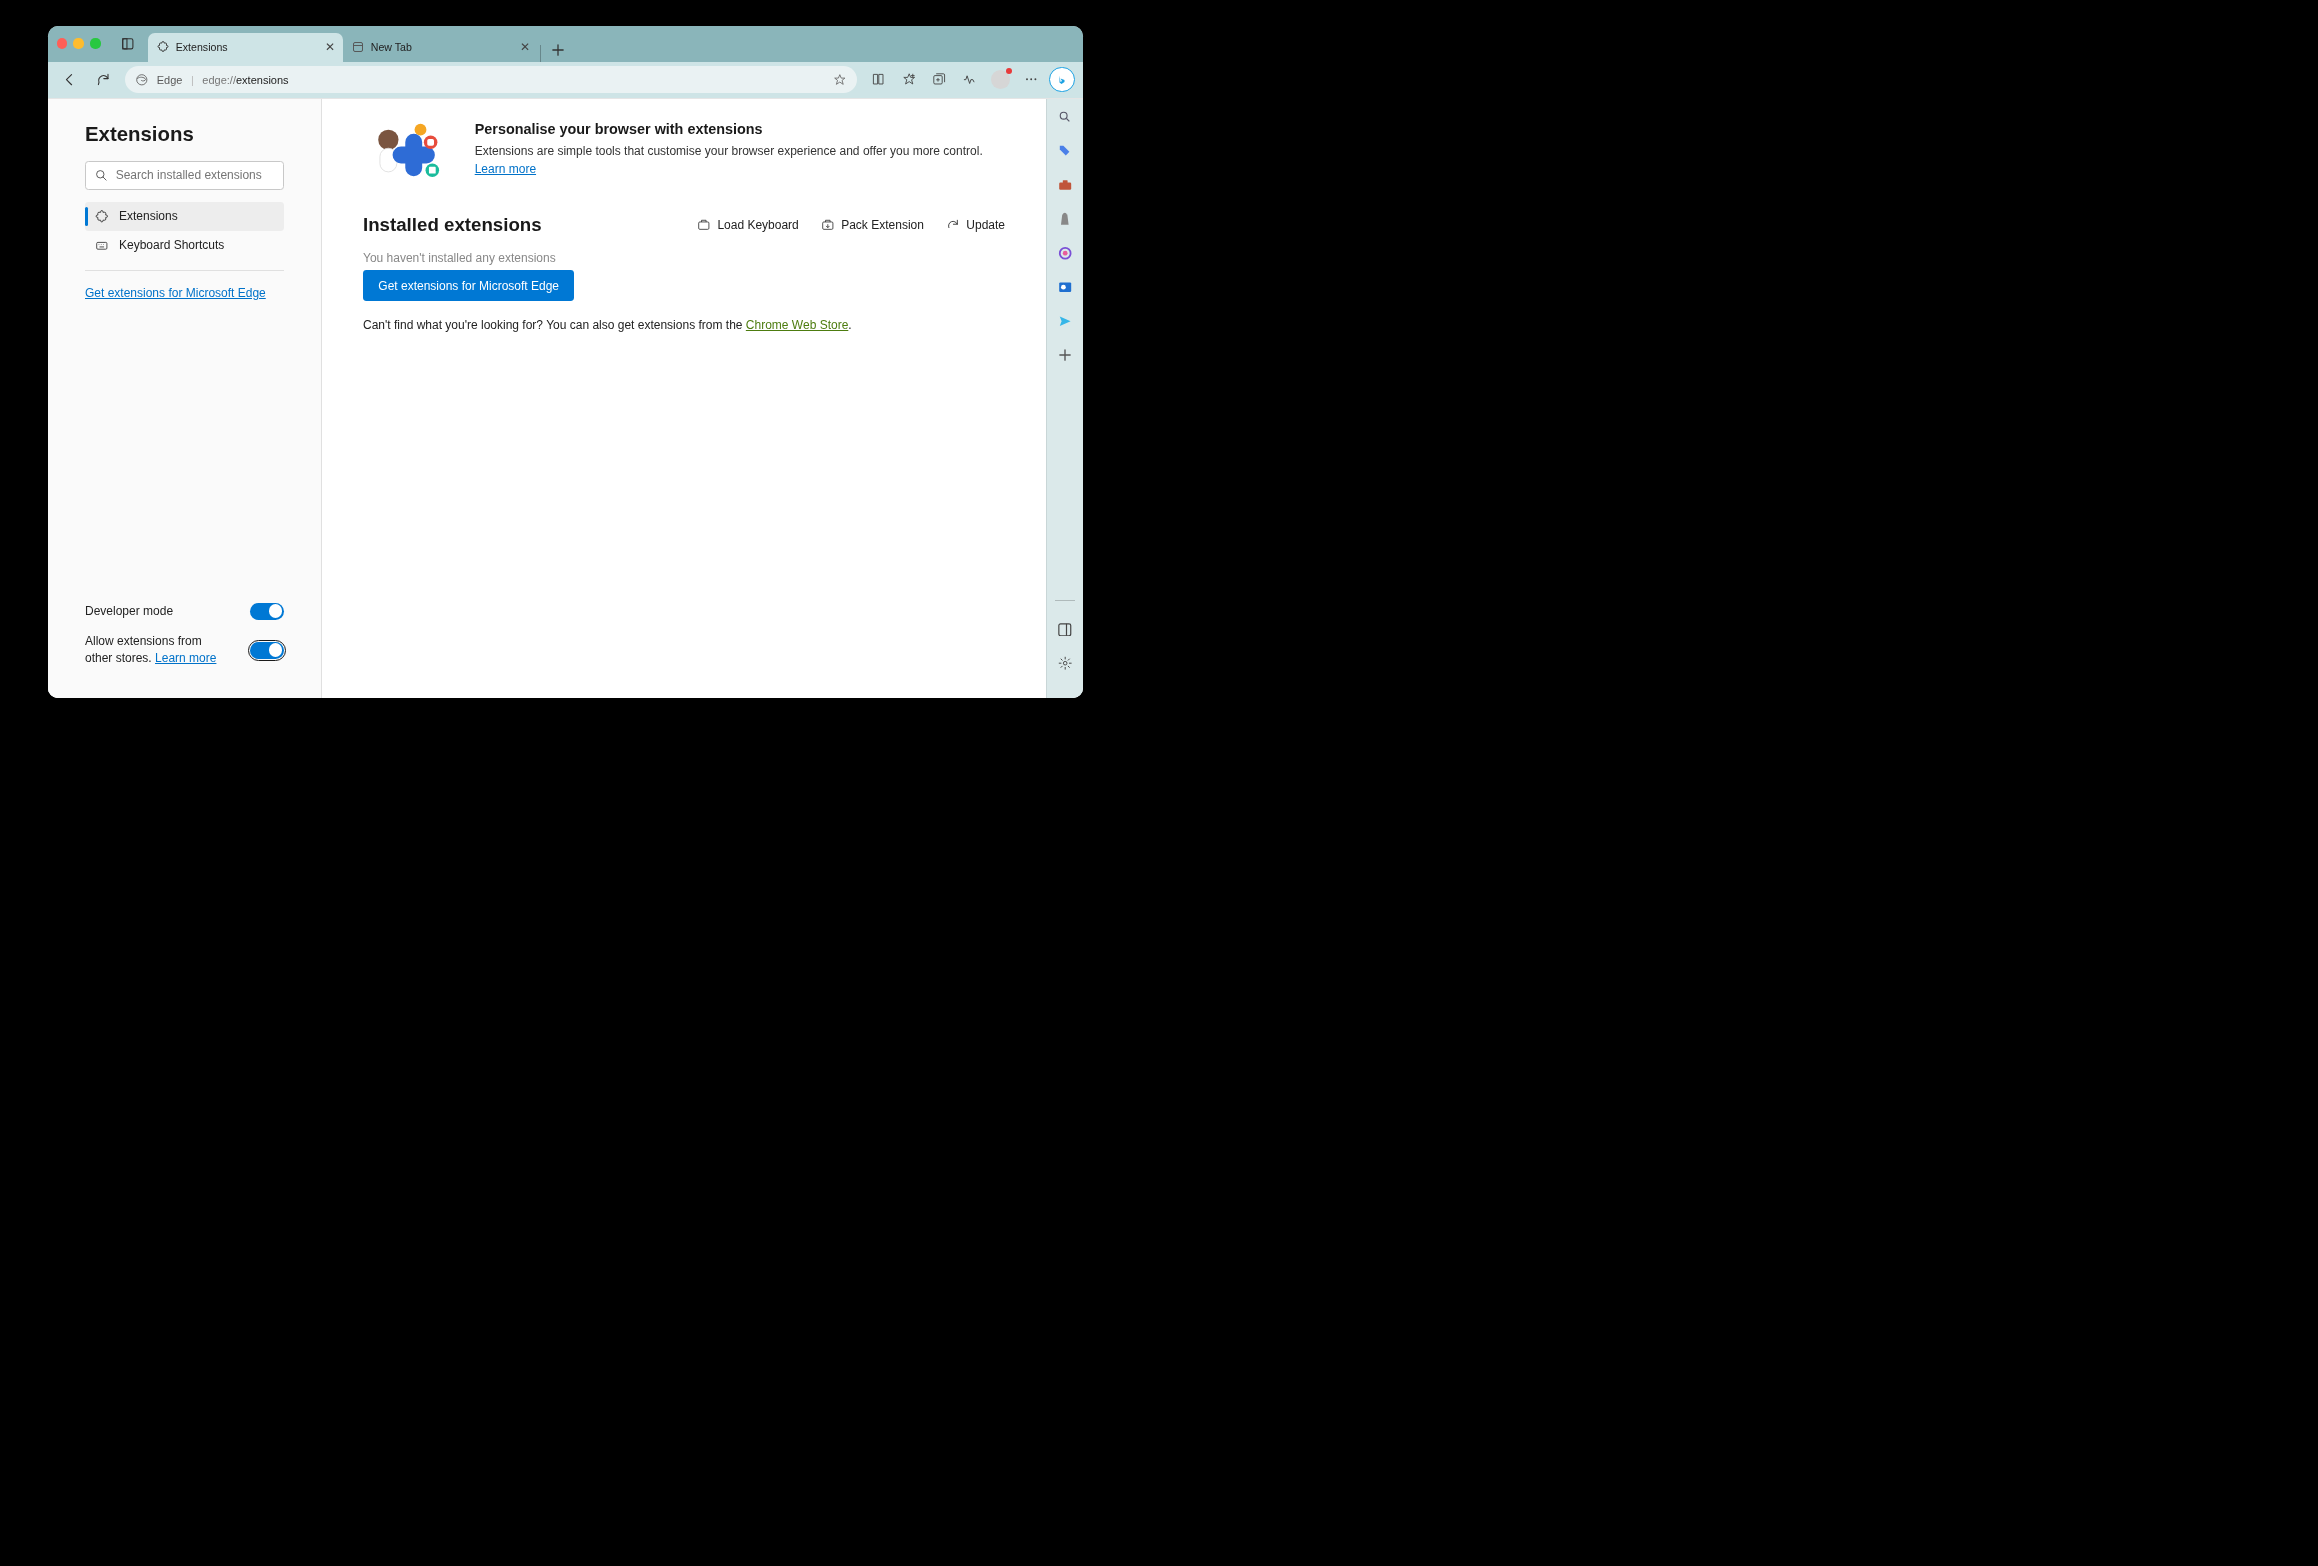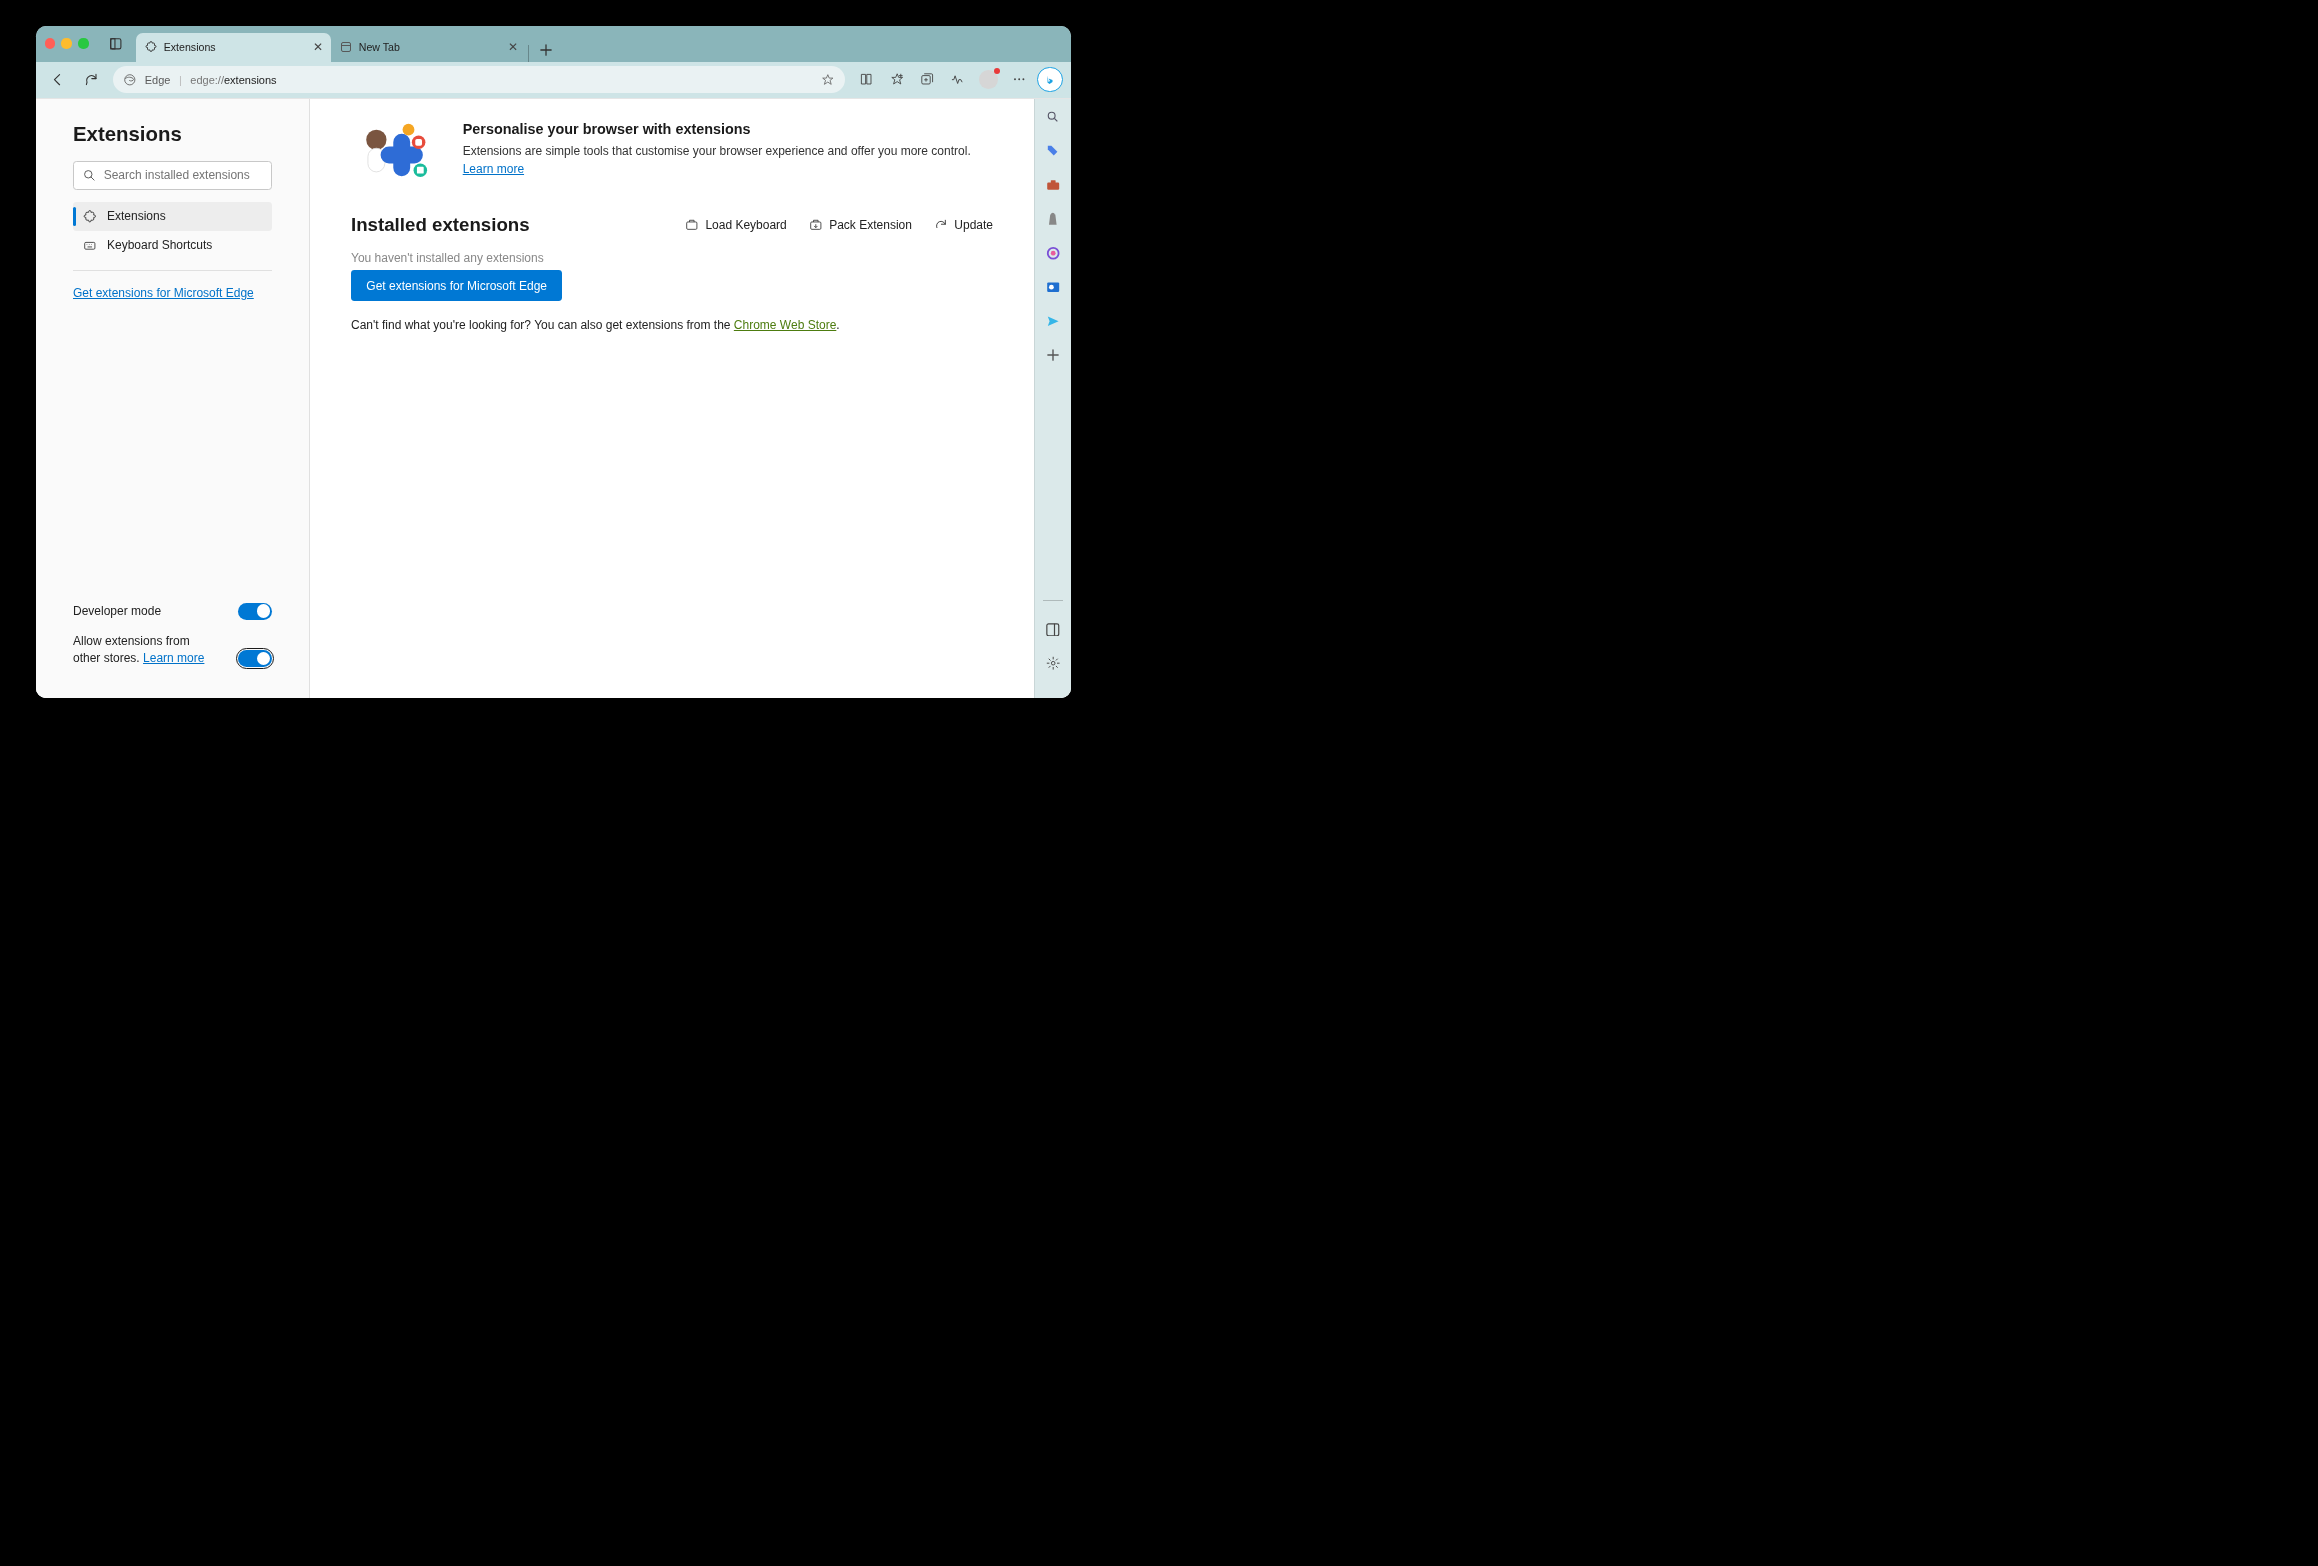--- a/index.html
+++ b/index.html
@@ -7,21 +7,21 @@
   background: #000;
   font-family: -apple-system, BlinkMacSystemFont, "Segoe UI", sans-serif;
   font-size: 12px;
   color: #1a1a1a;
   width: 1130px;
   height: 764px;
   position: relative;
 }
 .window {
   position: absolute;
-  left: 36px;
+  left: 48px;
   top: 25.5px;
   width: 1035px;
   height: 672px;
   background: #cee4e6;
   border-radius: 10.2px;
   overflow: hidden;
   box-shadow: 0 17px 51px rgba(0,0,0,0.5);
   display: flex;
   flex-direction: column;
 }
@@ -154,21 +154,21 @@
   color:#222;
   position:relative;
 }
 .nav-item.active { background:#ededed;}
 .nav-item.active::before {
   content:'';position:absolute;left:0;top:5.1px;bottom:5.1px;width:2.5px;background:#0078d4;border-radius:1.7px;
 }
 .panel-divider { height:0.8px; background:#e0e0e0; margin: 10.2px 37px;}
 .get-ext-link { margin: 5.1px 37px; font-size:12px; color:#0072c9; text-decoration:underline;}
 .panel-spacer { flex:1;}
-.toggle-row { margin: 0 37px 13.6px 37px; display:flex; align-items:flex-end; gap:26px;}
+.toggle-row { margin: 0 37px 13.6px 37px; display:flex; align-items:center; gap:26px;}
 .toggle-row .label { flex:1; font-size:12px; color:#222; line-height:1.4;}
 .toggle-row .label a { color:#0072c9; text-decoration:underline;}
 .toggle {
   width:34px;height:17px;background:#0078d4;border-radius:8.5px;position:relative;flex-shrink:0;
 }
 .toggle::after{content:'';position:absolute;right:1.7px;top:1.7px;width:13.6px;height:13.6px;background:#fff;border-radius:50%;}
 .toggle.focused { outline:1.7px solid #1a1a1a; outline-offset:1.7px; border-radius:10.2px;}
 
 .main {
   flex:1;

